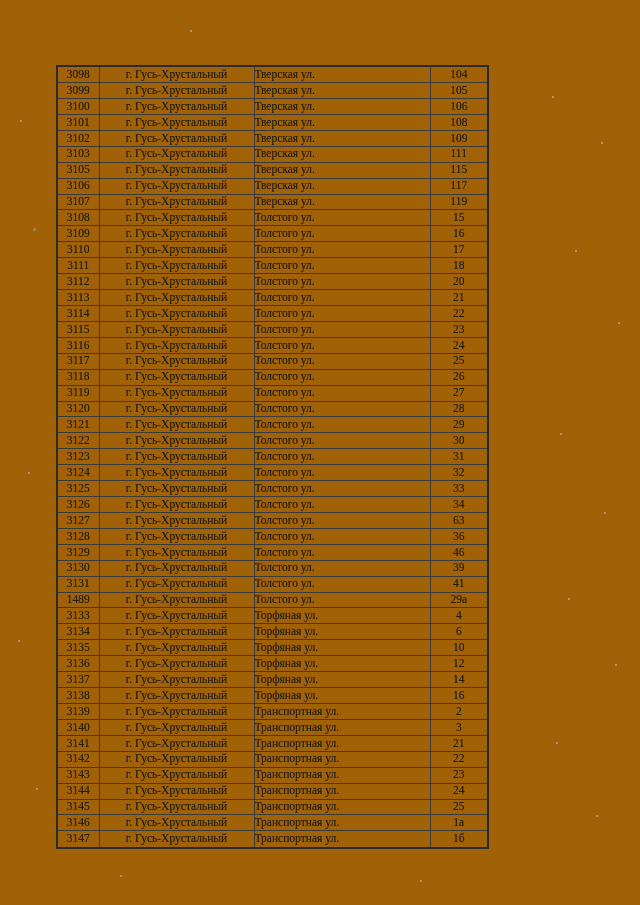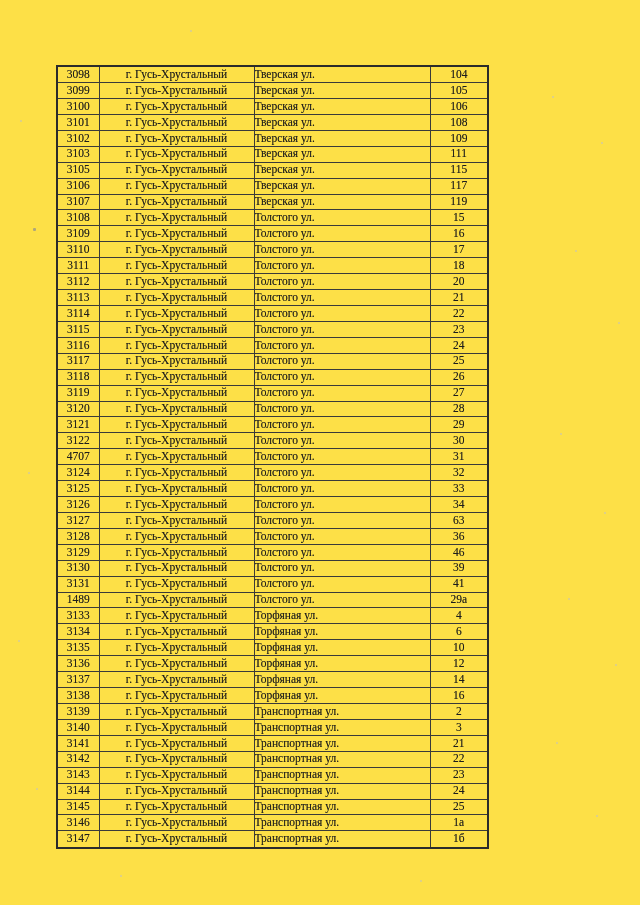--- a/index.html
+++ b/index.html
@@ -4,21 +4,21 @@
 <style>
   html, body {
     margin: 0;
     padding: 0;
     background: #ffffff;
   }
   .page {
     position: relative;
     width: 640px;
     height: 905px;
-    background: #fde047;
+    background: #a16207;
     overflow: hidden;
     font-family: "Liberation Serif", serif;
   }
   table.address-table {
     position: absolute;
     left: 56px;
     top: 65px;
     width: 431px;
     height: 784px;
     border-collapse: collapse;
@@ -202,21 +202,21 @@
           <td class="col-street">Толстого ул.</td>
           <td class="col-house">29</td>
         </tr>
         <tr>
           <td class="col-id">3122</td>
           <td class="col-city">г. Гусь-Хрустальный</td>
           <td class="col-street">Толстого ул.</td>
           <td class="col-house">30</td>
         </tr>
         <tr>
-          <td class="col-id">4707</td>
+          <td class="col-id">3123</td>
           <td class="col-city">г. Гусь-Хрустальный</td>
           <td class="col-street">Толстого ул.</td>
           <td class="col-house">31</td>
         </tr>
         <tr>
           <td class="col-id">3124</td>
           <td class="col-city">г. Гусь-Хрустальный</td>
           <td class="col-street">Толстого ул.</td>
           <td class="col-house">32</td>
         </tr>

